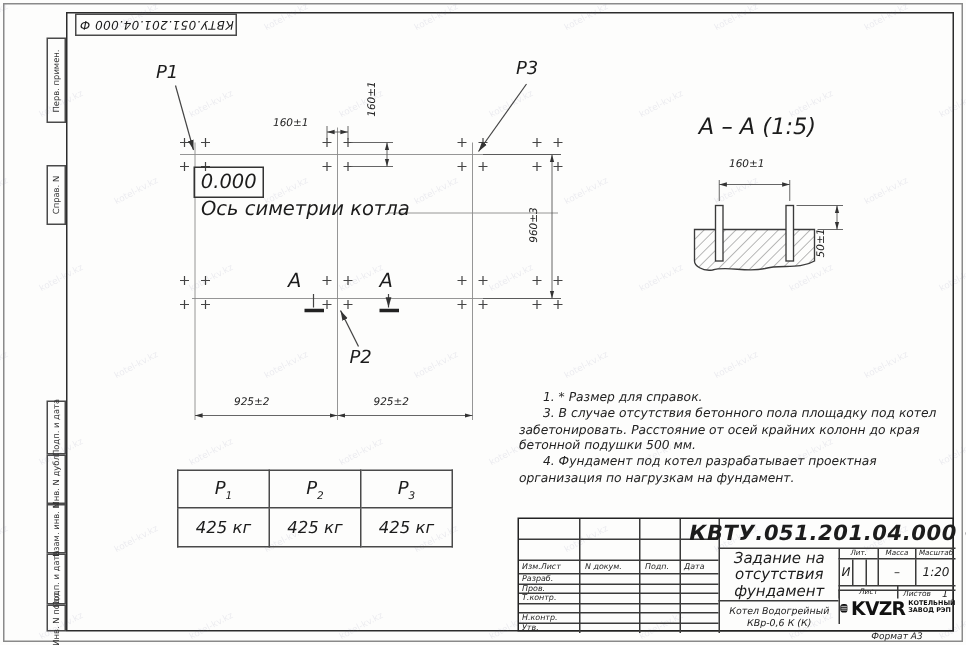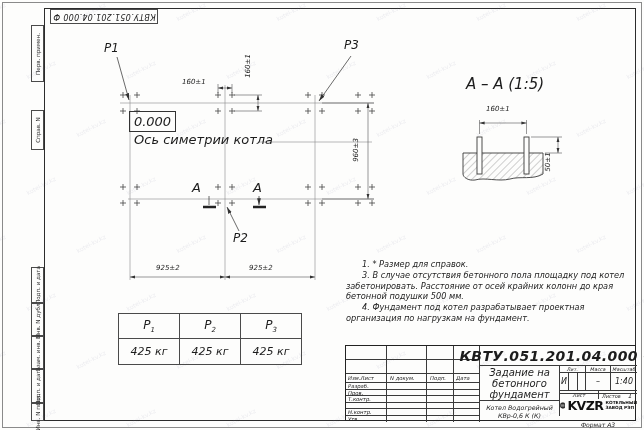--- a/index.html
+++ b/index.html
@@ -305,39 +305,39 @@
 
     <div class="cell bl" style="left:40px;top:0;width:0;height:76px;"></div>
     <div class="cell bl" style="left:80px;top:0;width:0;height:76px;"></div>
     <div class="cell bl" style="left:107px;top:0;width:0;height:76px;"></div>
 
     <div class="cell bl bb docnum" style="left:133px;top:0;width:158px;height:20px;">КВТУ.051.201.04.000  Ф</div>
 
     <div class="cell bl center" style="left:133px;top:20px;width:80px;height:34px;">
       <div style="font-size:10px;font-style:italic;line-height:11px;">
         <div>Задание на</div>
-        <div>бетонного</div>
+        <div>отсутствия</div>
         <div>фундамент</div>
       </div>
     </div>
     <div class="cell bl bt center" style="left:133px;top:54px;width:80px;height:22px;">
       <div style="font-size:6.3px;font-style:italic;line-height:7.5px;">
         <div>Котел Водогрейный</div>
         <div>КВр-0,6 К (К)</div>
       </div>
     </div>
 
     <div class="cell bl bb center" style="left:213px;top:20px;width:26px;height:7px;font-size:4.8px;font-style:italic;">Лит.</div>
     <div class="cell bl bb center" style="left:239px;top:20px;width:25px;height:7px;font-size:4.8px;font-style:italic;">Масса</div>
     <div class="cell bl bb center" style="left:264px;top:20px;width:27px;height:7px;font-size:4.8px;font-style:italic;">Масштаб</div>
     <div class="cell bl center" style="left:213px;top:27px;width:9px;height:17px;font-size:8px;font-style:italic;">И</div>
     <div class="cell bl" style="left:222px;top:27px;width:9px;height:17px;"></div>
     <div class="cell bl" style="left:231px;top:27px;width:8px;height:17px;"></div>
     <div class="cell bl center" style="left:239px;top:27px;width:25px;height:17px;font-size:8px;">–</div>
-    <div class="cell bl center" style="left:264px;top:27px;width:27px;height:17px;font-size:8px;font-style:italic;">1:40</div>
+    <div class="cell bl center" style="left:264px;top:27px;width:27px;height:17px;font-size:8px;font-style:italic;">1:20</div>
 
     <div class="cell bl bt center" style="left:213px;top:44px;width:39px;height:9px;font-size:5px;font-style:italic;">Лист</div>
     <div class="cell bl bt" style="left:252px;top:44px;width:39px;height:9px;">
       <span class="abs" style="left:3px;top:1.5px;font-size:5px;font-style:italic;">Листов</span>
       <span class="abs" style="left:29px;top:0.5px;font-size:6.5px;font-style:italic;">1</span>
     </div>
 
     <div class="cell bl bt" style="left:213px;top:47px;width:78px;height:23px;">
       <div class="logo-wrap">
         <svg width="13" height="15" viewBox="0 0 13 15">

